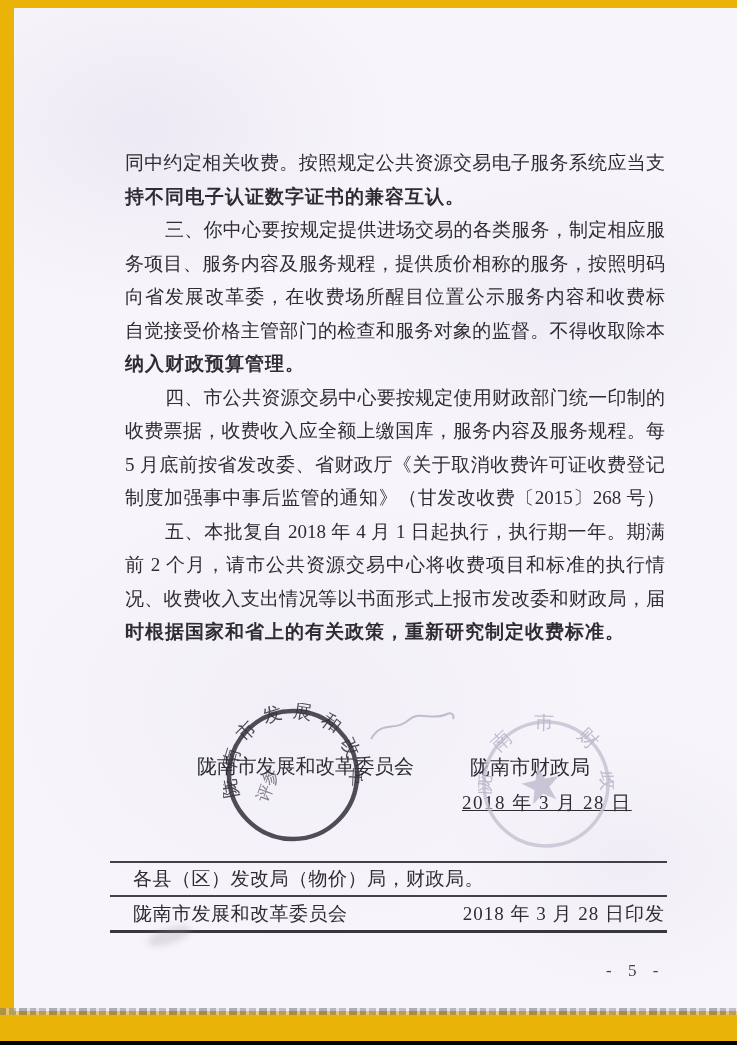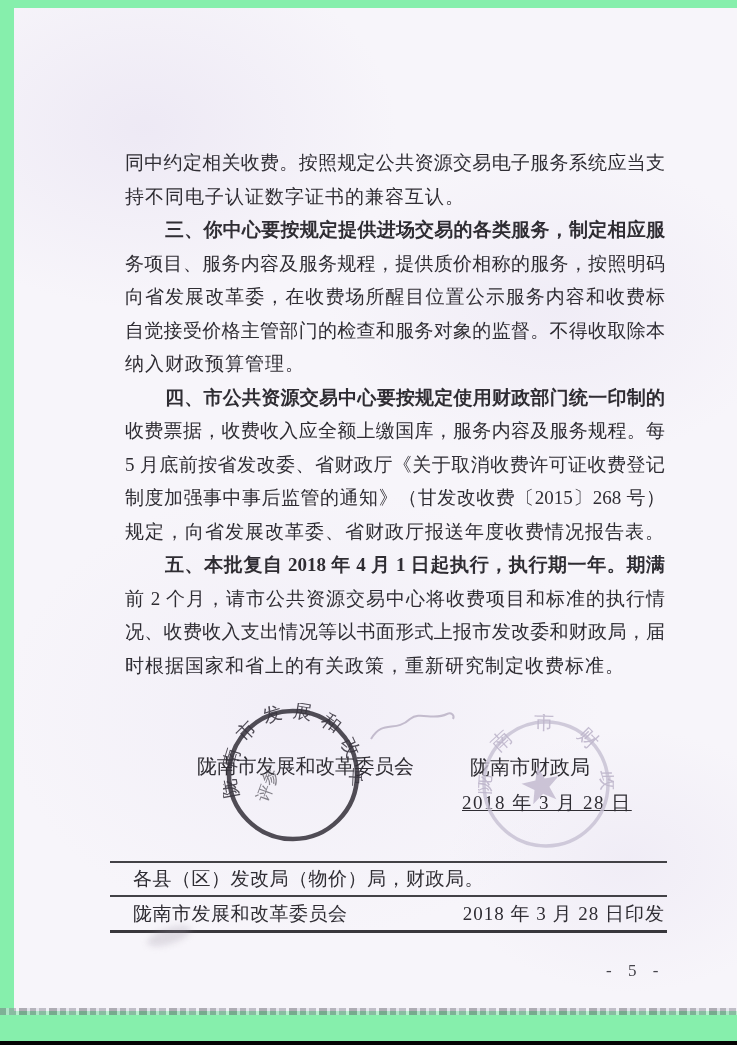--- a/index.html
+++ b/index.html
@@ -1,33 +1,33 @@
 <!DOCTYPE html>
 <html><head>
 <meta charset="utf-8">
 <style>
   html,body{margin:0;padding:0;}
   body{width:737px;height:1045px;background:#ffffff;font-family:"Liberation Serif","DejaVu Serif",serif;}
-  .scan{position:relative;width:737px;height:1045px;background:#86efac;overflow:hidden;}
+  .scan{position:relative;width:737px;height:1045px;background:#eab308;overflow:hidden;}
 
   
   .paper{position:absolute;left:14px;top:8px;width:723px;height:1003px;
     background:
       radial-gradient(420px 300px at 18% 12%, rgba(222,214,236,.38), transparent 60%),
       radial-gradient(380px 260px at 75% 30%, rgba(225,218,238,.32), transparent 60%),
       radial-gradient(500px 380px at 40% 70%, rgba(228,222,240,.30), transparent 60%),
       radial-gradient(300px 220px at 85% 85%, rgba(224,217,237,.30), transparent 60%),
       #f7f5fa;}
 
   
   .body-text{position:absolute;left:125px;top:146px;width:540px;color:#2f2d33;}
   .line{height:33.5px;line-height:33.5px;font-size:19px;white-space:nowrap;}
   .line.full{white-space:normal;text-align:justify;text-align-last:justify;text-justify:inter-character;overflow:hidden;}
-  .line.indent{text-indent:40px;font-weight:bold;}
-  .line.short{letter-spacing:1px;}
+  .line.indent{text-indent:40px;}
+  .line.short{letter-spacing:1px;font-weight:bold;}
 
   
   .sig{position:absolute;color:#2f2d33;white-space:nowrap;}
   .sig-left{left:197px;top:753px;font-size:20px;letter-spacing:-0.3px;}
   .sig-right{left:470px;top:754px;font-size:20px;}
   .sig-date{left:462px;top:790px;font-size:19px;letter-spacing:1.5px;text-decoration:underline;}
 
   .seal{position:absolute;}
   .seal-left{left:223px;top:703px;}
   .seal-right{left:478px;top:714px;}
@@ -64,21 +64,20 @@
     <div class="line short">持不同电子认证数字证书的兼容互认。</div>
     <div class="line full indent">三、你中心要按规定提供进场交易的各类服务，制定相应服</div>
     <div class="line full">务项目、服务内容及服务规程，提供质价相称的服务，按照明码</div>
     <div class="line full">向省发展改革委，在收费场所醒目位置公示服务内容和收费标准，</div>
     <div class="line full">自觉接受价格主管部门的检查和服务对象的监督。不得收取除本</div>
     <div class="line short">纳入财政预算管理。</div>
     <div class="line full indent">四、市公共资源交易中心要按规定使用财政部门统一印制的</div>
     <div class="line full">收费票据，收费收入应全额上缴国库，服务内容及服务规程。每年</div>
     <div class="line full">5 月底前按省发改委、省财政厅《关于取消收费许可证收费登记</div>
     <div class="line full">制度加强事中事后监管的通知》（甘发改收费〔2015〕268 号）</div>
-    <div class="line short">规定，向省发展改革委、省财政厅报送年度收费情况报告表。</div>
     <div class="line full indent">五、本批复自 2018 年 4 月 1 日起执行，执行期一年。期满</div>
     <div class="line full">前 2 个月，请市公共资源交易中心将收费项目和标准的执行情</div>
     <div class="line full">况、收费收入支出情况等以书面形式上报市发改委和财政局，届</div>
     <div class="line short">时根据国家和省上的有关政策，重新研究制定收费标准。</div>
   </div>
 
   <div class="sig sig-left">陇南市发展和改革委员会</div>
   <div class="sig sig-right">陇南市财政局</div>
   <div class="sig sig-date">2018 年 3 月 28 日</div>
 

